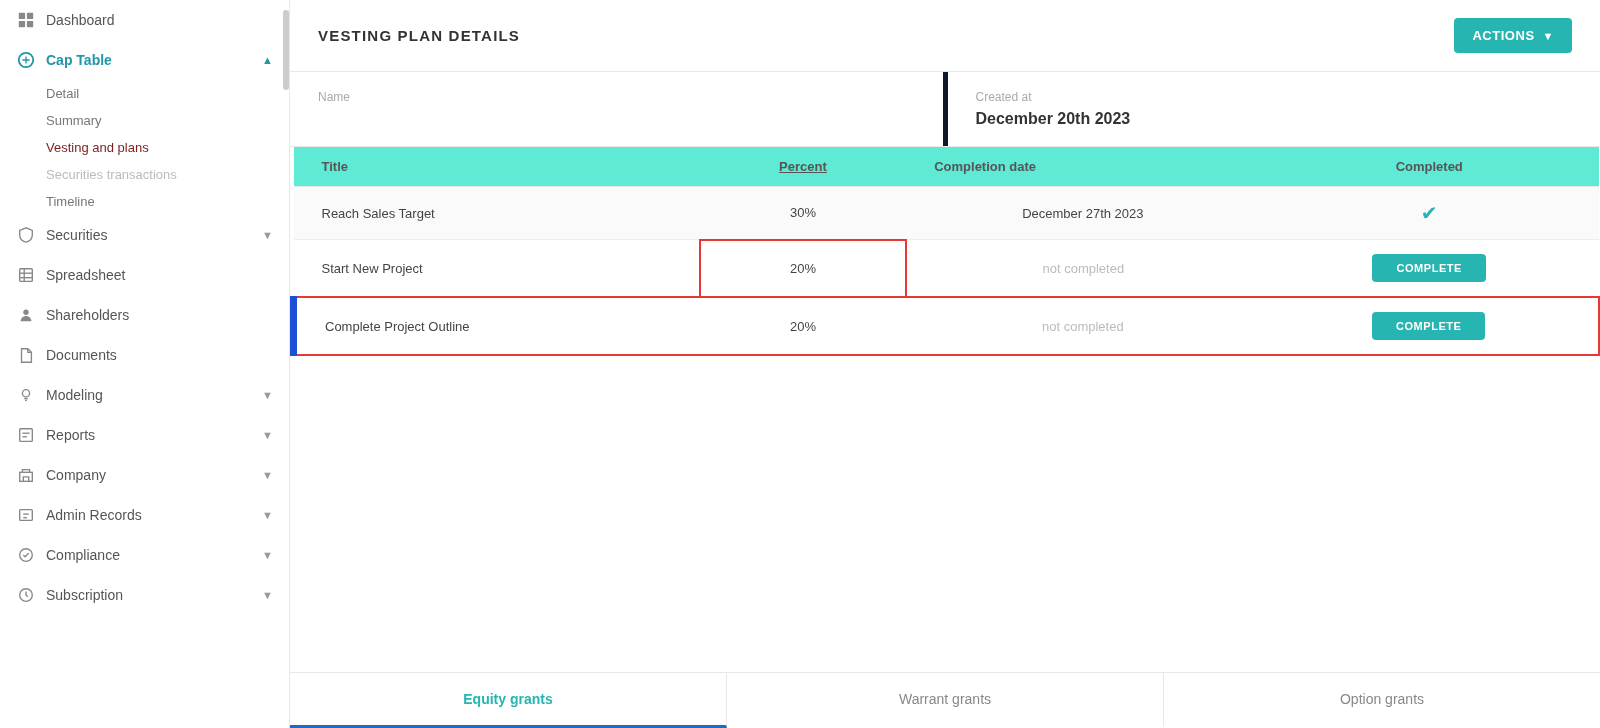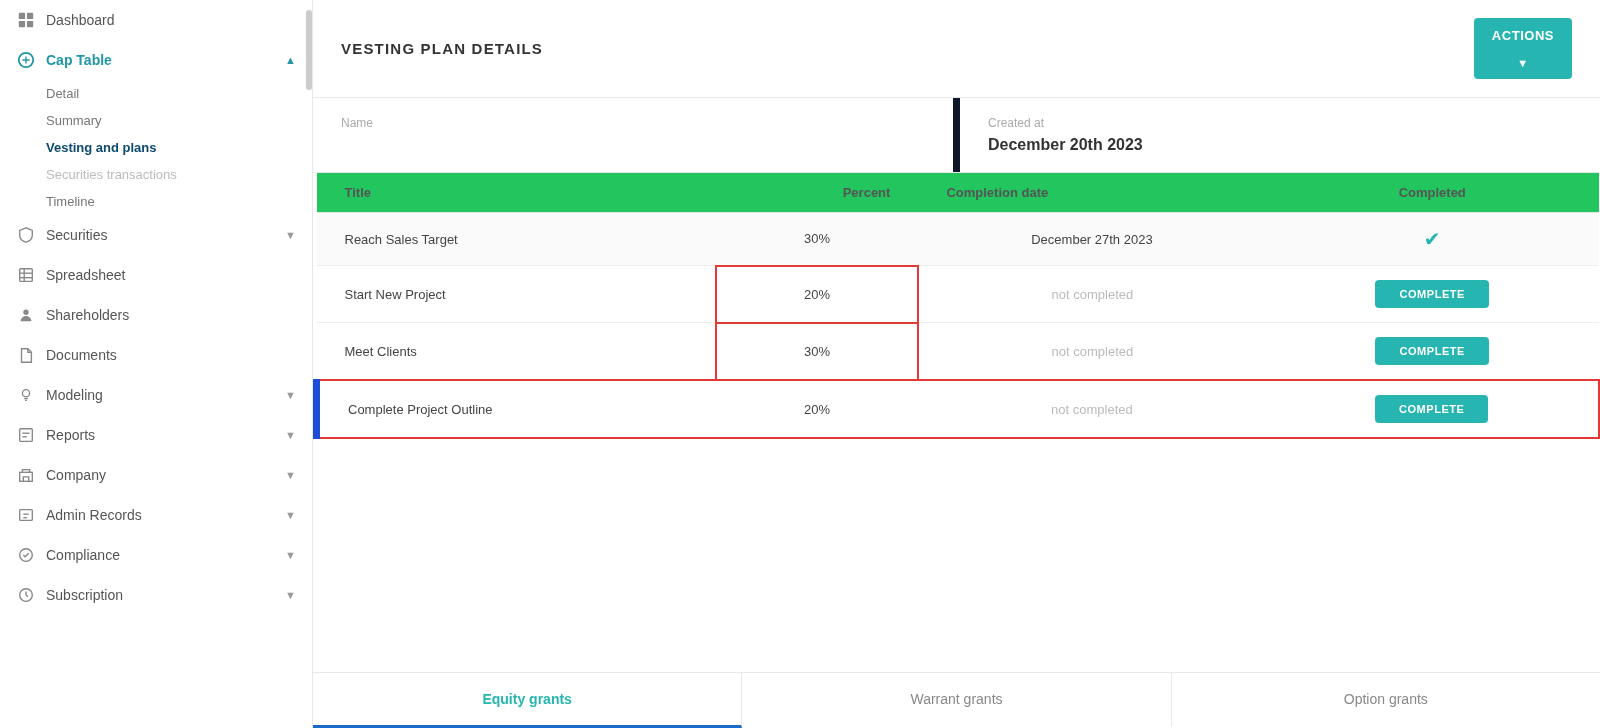--- a/index.html
+++ b/index.html
@@ -1,58 +1,58 @@
 <!DOCTYPE html>
 <html><head>
   <meta charset="utf-8">
   <style>
     * { box-sizing: border-box; margin: 0; padding: 0; }
     body { font-family: -apple-system, BlinkMacSystemFont, 'Segoe UI', sans-serif; background: #f5f6fa; display: flex; height: 728px; overflow: hidden; font-size: 14px; }
 
     
-    .sidebar { width: 313px; background: #fff; border-right: 1px solid #e8e8e8; display: flex; flex-direction: column; overflow: hidden; flex-shrink: 0; position: relative; }
+    .sidebar { width: 290px; background: #fff; border-right: 1px solid #e8e8e8; display: flex; flex-direction: column; overflow: hidden; flex-shrink: 0; position: relative; }
     .sidebar-scroll { overflow-y: auto; flex: 1; }
     .sidebar-scroll::-webkit-scrollbar { width: 4px; }
     .sidebar-scroll::-webkit-scrollbar-thumb { background: #ccc; border-radius: 2px; }
     .scrollbar-indicator { position: absolute; top: 0; right: 0; width: 6px; height: 100%; }
     .scrollbar-thumb { width: 6px; height: 80px; background: #ccc; border-radius: 3px; position: absolute; top: 10px; }
 
     .sidebar-item { display: flex; align-items: center; padding: 10px 16px; cursor: pointer; color: #555; gap: 10px; }
     .sidebar-item .icon { width: 20px; height: 20px; display: flex; align-items: center; justify-content: center; flex-shrink: 0; }
     .sidebar-item .label { flex: 1; font-size: 14px; }
     .sidebar-item .chevron { font-size: 11px; color: #999; }
     .sidebar-item.active-parent > .label { color: #2196a7; font-weight: 600; }
     .sidebar-item.active-parent .chevron { color: #2196a7; }
 
     .sidebar-sub { padding-left: 46px; }
     .sidebar-sub-item { padding: 6px 16px 6px 0; cursor: pointer; color: #777; font-size: 13px; }
-    .sidebar-sub-item.active { color: #0c4a6e; font-weight: 700; }
+    .sidebar-sub-item.active { color: #7f1d1d; font-weight: 400; }
     .sidebar-sub-item.disabled { color: #bbb; }
 
     
     .main { flex: 1; display: flex; flex-direction: column; overflow: hidden; background: #fff; }
 
     
     .page-header { display: flex; align-items: center; justify-content: space-between; padding: 18px 28px; border-bottom: 1px solid #e8e8e8; }
     .page-title { font-size: 15px; font-weight: 700; letter-spacing: 0.08em; color: #333; text-transform: uppercase; }
-    .actions-btn { background: #26b5b0; color: #fff; border: none; padding: 10px 18px; border-radius: 4px; font-size: 13px; font-weight: 600; cursor: pointer; display: flex; align-items: center; gap: 14px; letter-spacing: 0.04em; flex-direction: column; }
+    .actions-btn { background: #26b5b0; color: #fff; border: none; padding: 10px 18px; border-radius: 4px; font-size: 13px; font-weight: 600; cursor: pointer; display: flex; align-items: center; gap: 8px; letter-spacing: 0.04em; }
     .actions-btn .arrow { font-size: 11px; }
 
     
     .info-bar { display: flex; border-bottom: 1px solid #e8e8e8; }
-    .info-cell { flex: 1; padding: 18px 28px; border-right: 7px solid #0f172a; }
+    .info-cell { flex: 1; padding: 18px 28px; border-right: 5px solid #0f172a; }
     .info-cell:last-child { border-right: none; }
     .info-label { font-size: 12px; color: #aaa; margin-bottom: 6px; }
     .info-value { font-size: 16px; font-weight: 600; color: #333; }
 
     
     .table-area { flex: 1; overflow-y: auto; padding: 0; }
     .milestones-table { width: 100%; border-collapse: collapse; }
-    .milestones-table th { padding: 12px 28px; text-align: left; font-size: 13px; font-weight: 600; color: #555; background: #22c55e; border-bottom: 1px solid #e0e8e8; }
-    .milestones-table th.col-percent { text-align: right; }
+    .milestones-table th { padding: 12px 28px; text-align: left; font-size: 13px; font-weight: 600; color: #555; background: #5eead4; border-bottom: 1px solid #e0e8e8; }
+    .milestones-table th.col-percent { text-align: center; text-decoration: underline; }
     .milestones-table th.col-completion { text-align: left; }
     .milestones-table th.col-completed { text-align: center; }
     .milestones-table td { padding: 14px 28px; font-size: 13px; color: #444; border-bottom: 1px solid #eee; }
     .milestones-table td.col-percent { text-align: center; }
     .milestones-table td.col-completion { text-align: center; color: #bbb; }
     .milestones-table td.col-completed { text-align: center; }
     .milestones-table tr.row-highlight td { background: #fafafa; }
 
     .complete-btn { background: #26b5b0; color: #fff; border: none; padding: 8px 24px; border-radius: 4px; font-size: 11px; font-weight: 700; cursor: pointer; letter-spacing: 0.05em; }
     .check-icon { color: #26b5b0; font-size: 20px; }
@@ -266,28 +266,20 @@
 
         <tr>
           <td>Start New Project</td>
           <td class="col-percent red-border-cell">20%</td>
           <td class="col-completion">not completed</td>
           <td class="col-completed">
             <button class="complete-btn">COMPLETE</button>
           </td>
         </tr>
 
-        <tr>
-          <td>Meet Clients</td>
-          <td class="col-percent red-border-cell">30%</td>
-          <td class="col-completion">not completed</td>
-          <td class="col-completed">
-            <button class="complete-btn">COMPLETE</button>
-          </td>
-        </tr>
 
         <tr class="red-border-row">
           <td>Complete Project Outline</td>
           <td class="col-percent">20%</td>
           <td class="col-completion">not completed</td>
           <td class="col-completed">
             <button class="complete-btn">COMPLETE</button>
           </td>
         </tr>
       </tbody>

